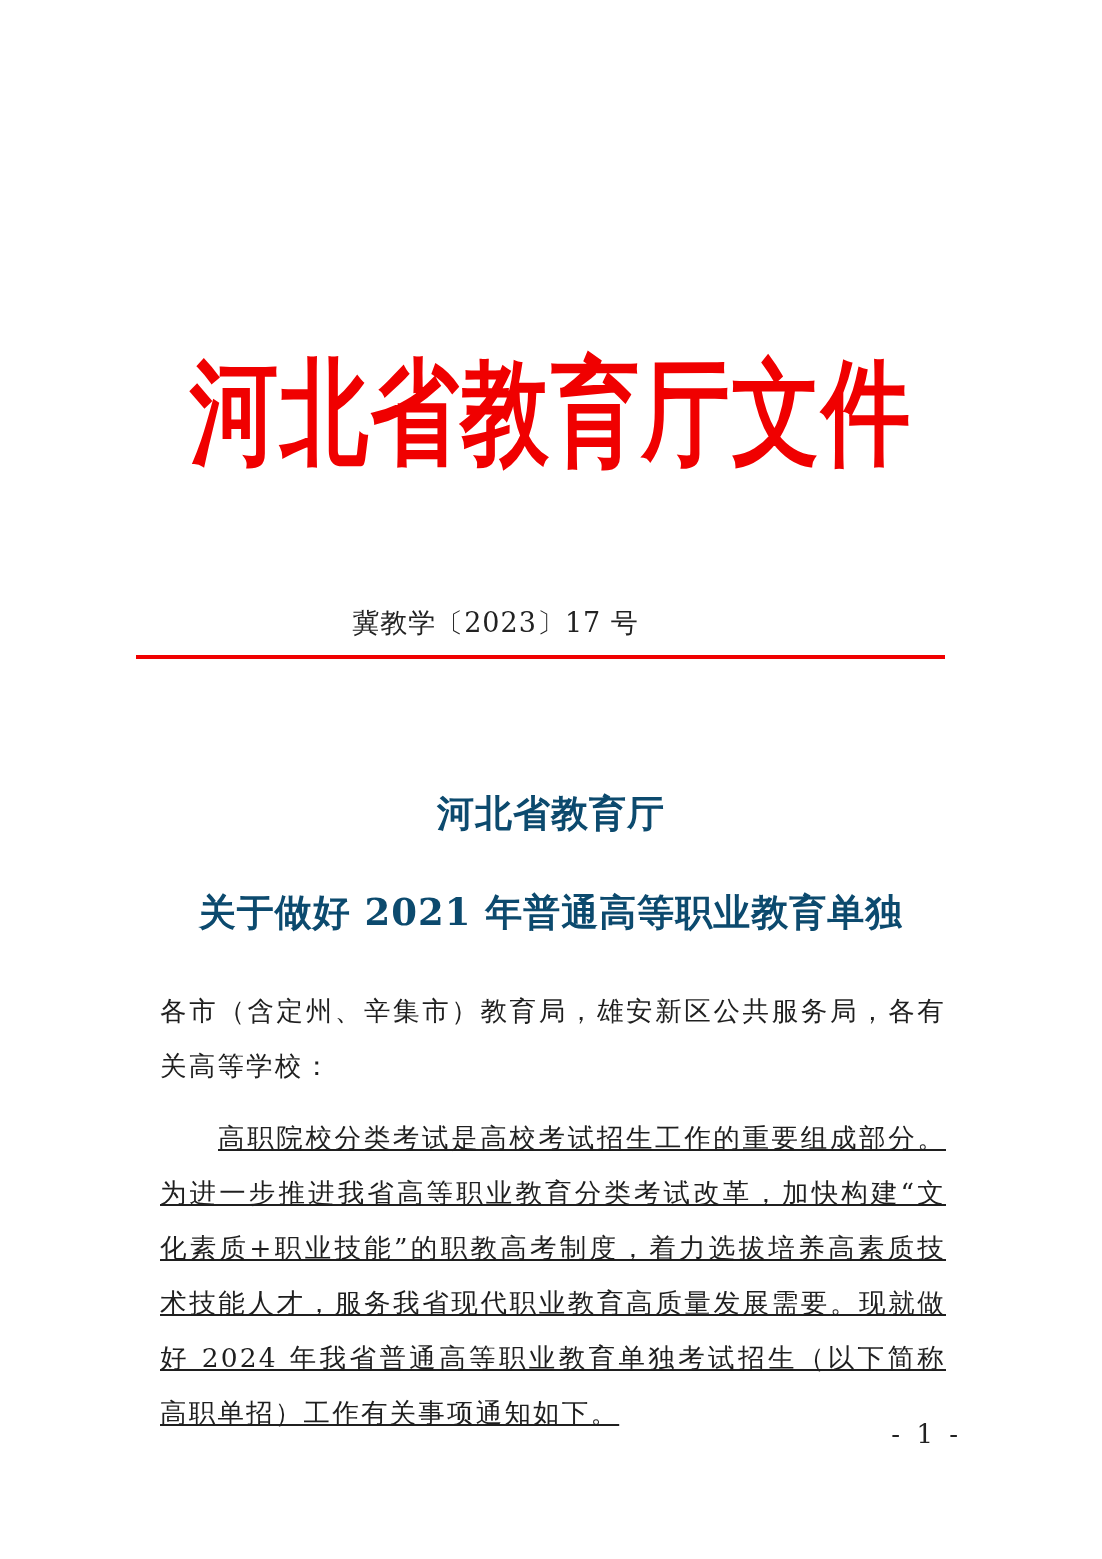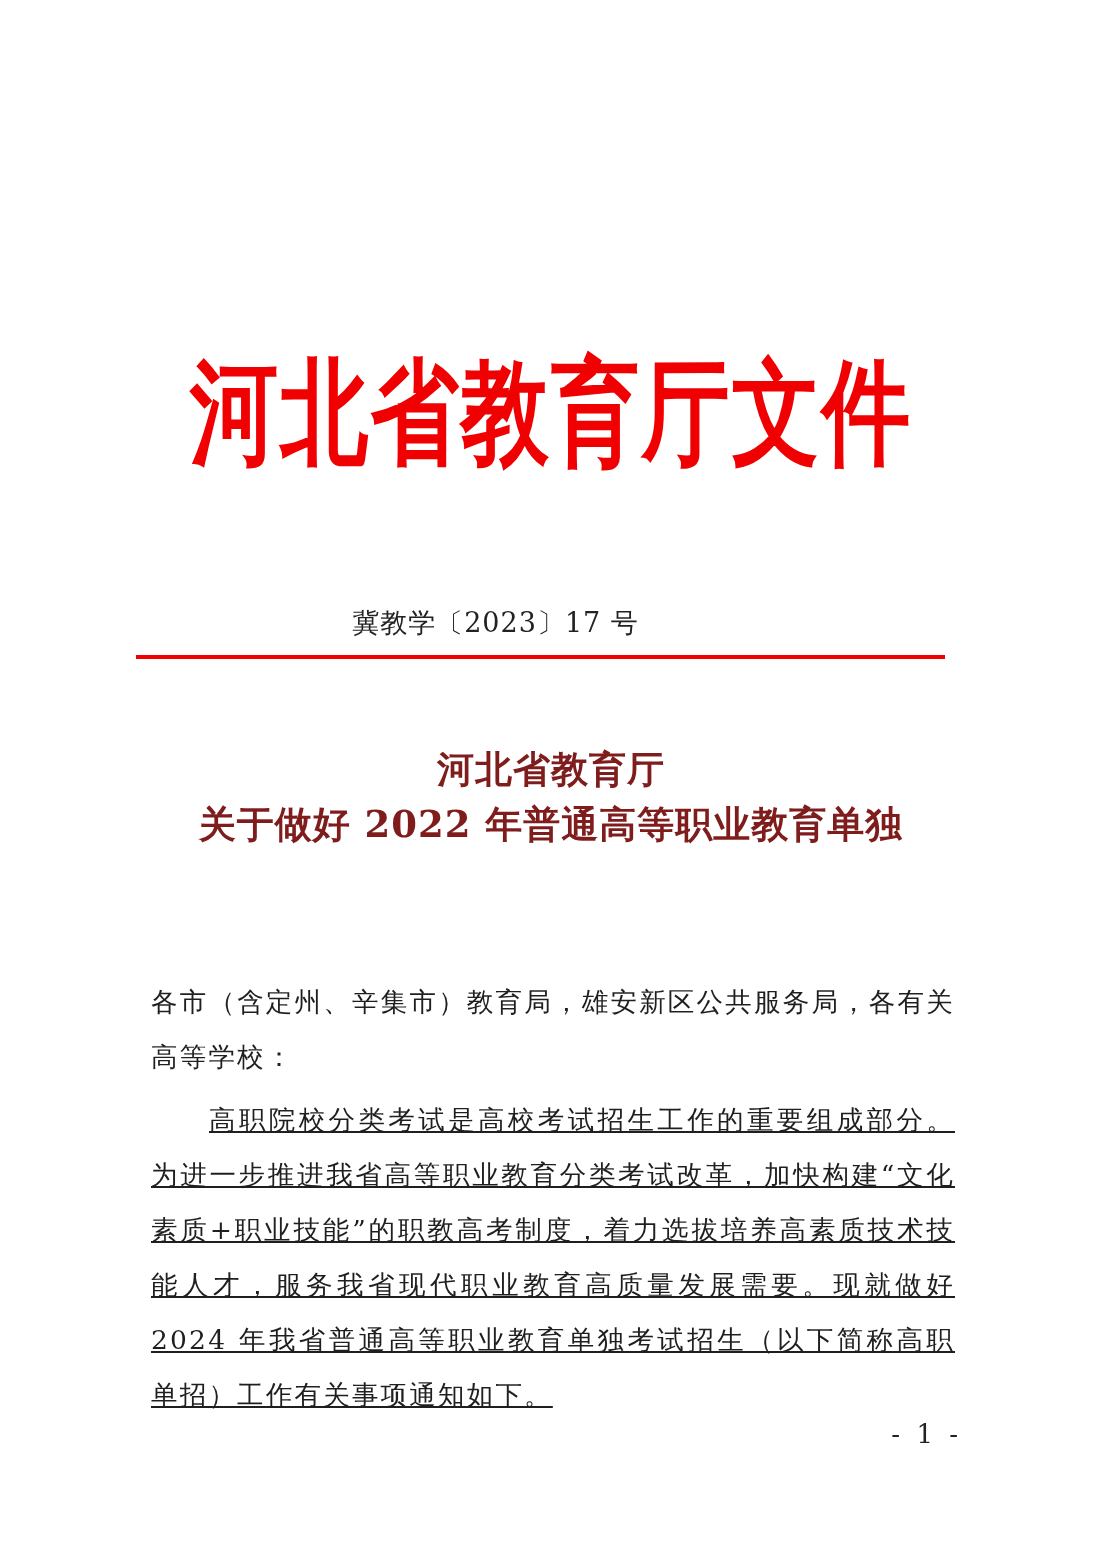--- a/index.html
+++ b/index.html
@@ -66,37 +66,38 @@
       left: 0;
       top: 742px;
       width: 1102px;
       text-align: center;
     }
     .title-line {
       font-family: "DejaVu Serif", "Liberation Serif", serif;
       font-weight: bold;
       font-size: 37px;
       line-height: 55px;
-      color: #7f1d1d;
+      color: #0c4a6e;
       letter-spacing: 1px;
+      margin-top: 44px;
     }
     .body-text {
       position: absolute;
       left: 143px;
       top: 966px;
       width: 820px;
     }
     .para {
       font-family: "DejaVu Serif", "Liberation Serif", serif;
       font-size: 26.5px;
       line-height: 55px;
       color: #1f1f1f;
       text-align: justify;
       text-align-last: left;
-      margin: 8px;
+      margin: 17px;
       letter-spacing: 2.2px;
     }
     .para.indent {
       text-indent: 58px;
       text-decoration: underline;
     }
     .page-number {
       position: absolute;
       right: 140px;
       top: 1414px;
@@ -121,21 +122,21 @@
     <span>文</span>
     <span>件</span>
   </div>
 
   <div class="doc-number">冀教学〔2023〕17 号</div>
 
   <div class="red-rule"></div>
 
   <div class="title-block">
     <div class="title-line">河北省教育厅</div>
-    <div class="title-line">关于做好 2022 年普通高等职业教育单独</div>
+    <div class="title-line">关于做好 2021 年普通高等职业教育单独</div>
   </div>
 
   <div class="body-text">
     <p class="para">各市（含定州、辛集市）教育局，雄安新区公共服务局，各有关高等学校：</p>
     <p class="para indent">高职院校分类考试是高校考试招生工作的重要组成部分。为进一步推进我省高等职业教育分类考试改革，加快构建“文化素质+职业技能”的职教高考制度，着力选拔培养高素质技术技能人才，服务我省现代职业教育高质量发展需要。现就做好 2024 年我省普通高等职业教育单独考试招生（以下简称高职单招）工作有关事项通知如下。</p>
   </div>
 
   <div class="page-number">- 1 -</div>
 
 </div>

